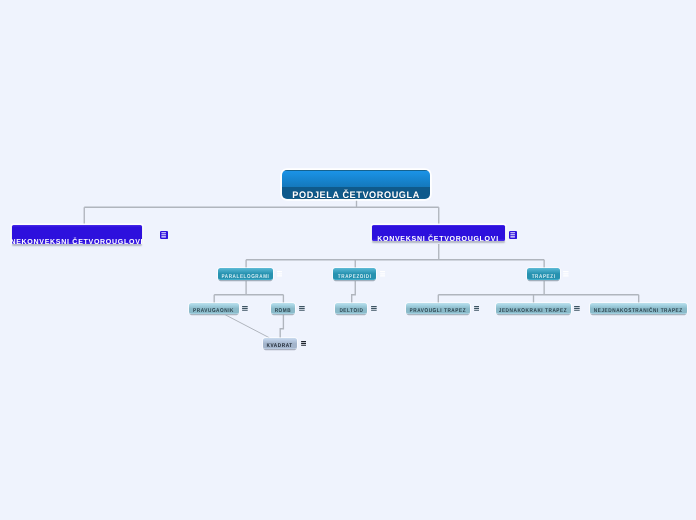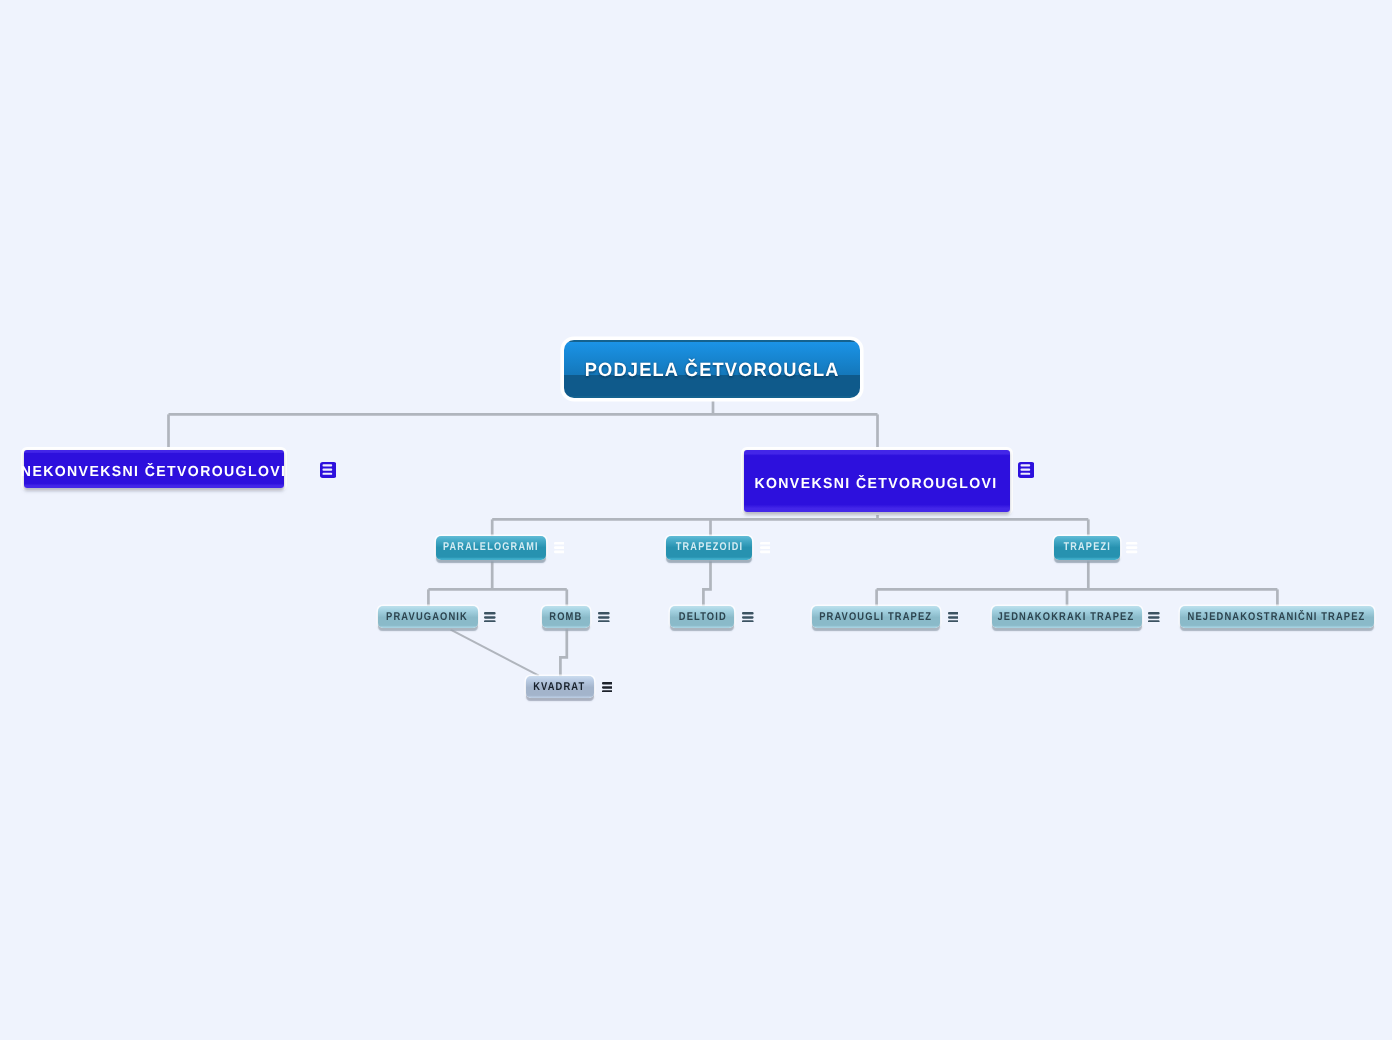--- a/index.html
+++ b/index.html
@@ -2,21 +2,21 @@
 <html><head>
 <meta charset="utf-8">
 <title>Podjela cetvorougla</title>
 <style>
   html,body{margin:0;padding:0;}
   body{width:696px;height:520px;overflow:hidden;background:#eff3fd;
        font-family:"Liberation Sans",sans-serif;-webkit-font-smoothing:antialiased;text-rendering:geometricPrecision;}
   #stage{position:relative;width:696px;height:520px;}
   svg.edges{position:absolute;left:0;top:0;width:696px;height:520px;pointer-events:none;}
 
-  .node{position:absolute;box-sizing:border-box;display:flex;align-items:center;
+  .node{position:absolute;box-sizing:border-box;display:flex;align-items:flex-end;
         justify-content:center;white-space:nowrap;overflow:visible;}
   .node .lbl{display:block;line-height:1;transform:translateZ(0);}
 
   
   .n-root{
     border-radius:5px;
     background:linear-gradient(to bottom,
         #14628f 0px, #14628f 1px, #1d93e6 1px, #1a91e3 8%, #1478bb 59.5%,
         #0f5a8b 59.6%, #0f5a8b calc(100% - 1px), #14628f calc(100% - 1px), #14628f 100%);
     box-shadow:0 0 0 1.8px rgba(255,255,255,.98);
@@ -100,21 +100,21 @@
     <span class="lbl">NEKONVEKSNI ČETVOROUGLOVI</span>
   </div>
   <span class="note-icon" style="left: 159.7px; top: 230.5px; width: 8.2px; height: 8px;">
         <svg viewBox="0 0 78 76" width="100%" height="100%" preserveAspectRatio="none" xmlns="http://www.w3.org/2000/svg">
           <rect x="0" y="0" width="78" height="76" rx="13" fill="#2d10dd"></rect>
           <rect x="12" y="11" width="46" height="10" rx="4" fill="#efedfd"></rect>
           <rect x="12" y="31" width="46" height="10" rx="4" fill="#efedfd"></rect>
           <rect x="12" y="51" width="46" height="10" rx="4" fill="#efedfd"></rect>
         </svg>
       </span>
-  <div class="node n-l1" style="left: 371.5px; top: 225px; width: 133.5px; height: 31px;">
+  <div class="node n-l1" style="left: 371.5px; top: 225px; width: 133.5px; height: 16px;">
     <span class="lbl">KONVEKSNI ČETVOROUGLOVI</span>
   </div>
   <span class="note-icon" style="left: 508.7px; top: 230.5px; width: 8.2px; height: 8px;">
         <svg viewBox="0 0 78 76" width="100%" height="100%" preserveAspectRatio="none" xmlns="http://www.w3.org/2000/svg">
           <rect x="0" y="0" width="78" height="76" rx="13" fill="#2d10dd"></rect>
           <rect x="12" y="11" width="46" height="10" rx="4" fill="#efedfd"></rect>
           <rect x="12" y="31" width="46" height="10" rx="4" fill="#efedfd"></rect>
           <rect x="12" y="51" width="46" height="10" rx="4" fill="#efedfd"></rect>
         </svg>
       </span>

